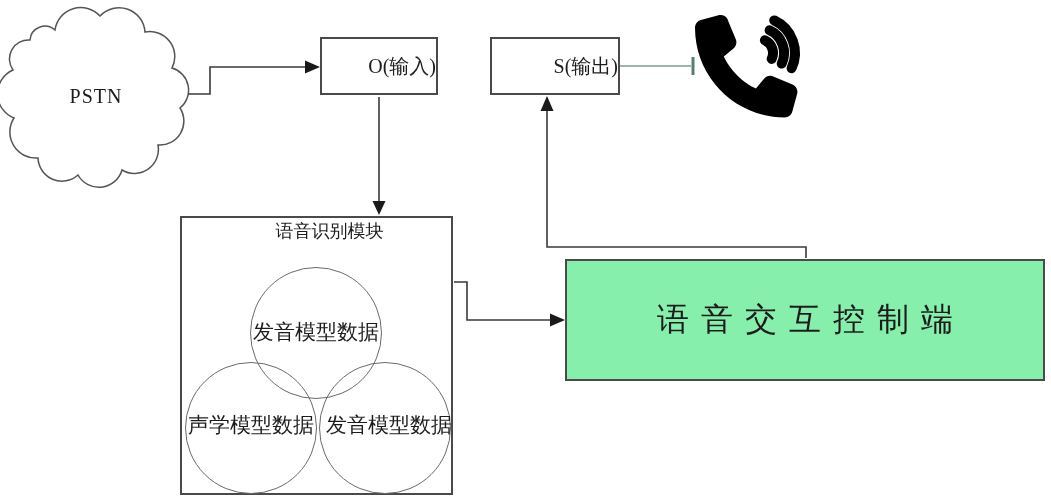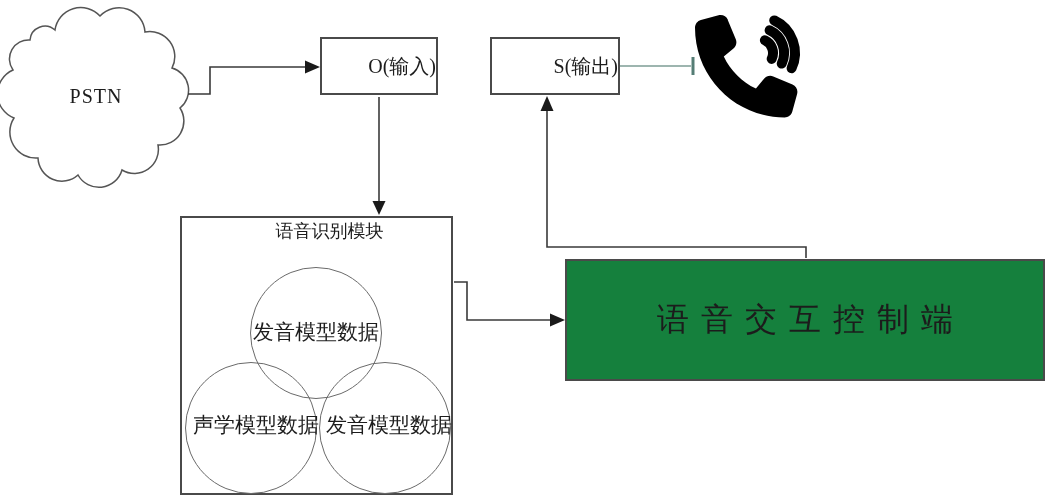--- a/index.html
+++ b/index.html
@@ -43,29 +43,29 @@
     border-radius:50%;
     box-sizing:border-box;
     background:transparent;
   }
   .circle-lang{left:250px;top:267px;}
   .circle-acoustic{left:185px;top:362px;}
   .circle-pronun{left:319px;top:362px;}
 
   .circle-label{font-size:21px;}
   .lang-label{left:246px;top:318px;width:140px;}
-  .acoustic-label{left:183px;top:411px;width:136px;text-align:right;}
+  .acoustic-label{left:183px;top:411px;width:136px;}
   .pronun-label{left:315px;top:411px;width:148px;}
 
   .control-box{
     position:absolute;
     left:565px;top:259px;width:480px;height:122px;
     border:2px solid #4a4a4a;
     box-sizing:border-box;
-    background:#15803d;
+    background:#86efac;
     display:flex;align-items:center;justify-content:center;
     font-size:32px;letter-spacing:12px;padding-left:12px;
   }
 </style>
 </head>
 <body>
 
 <div class="stage">
 
   <svg class="overlay" viewBox="0 0 1051 500">

